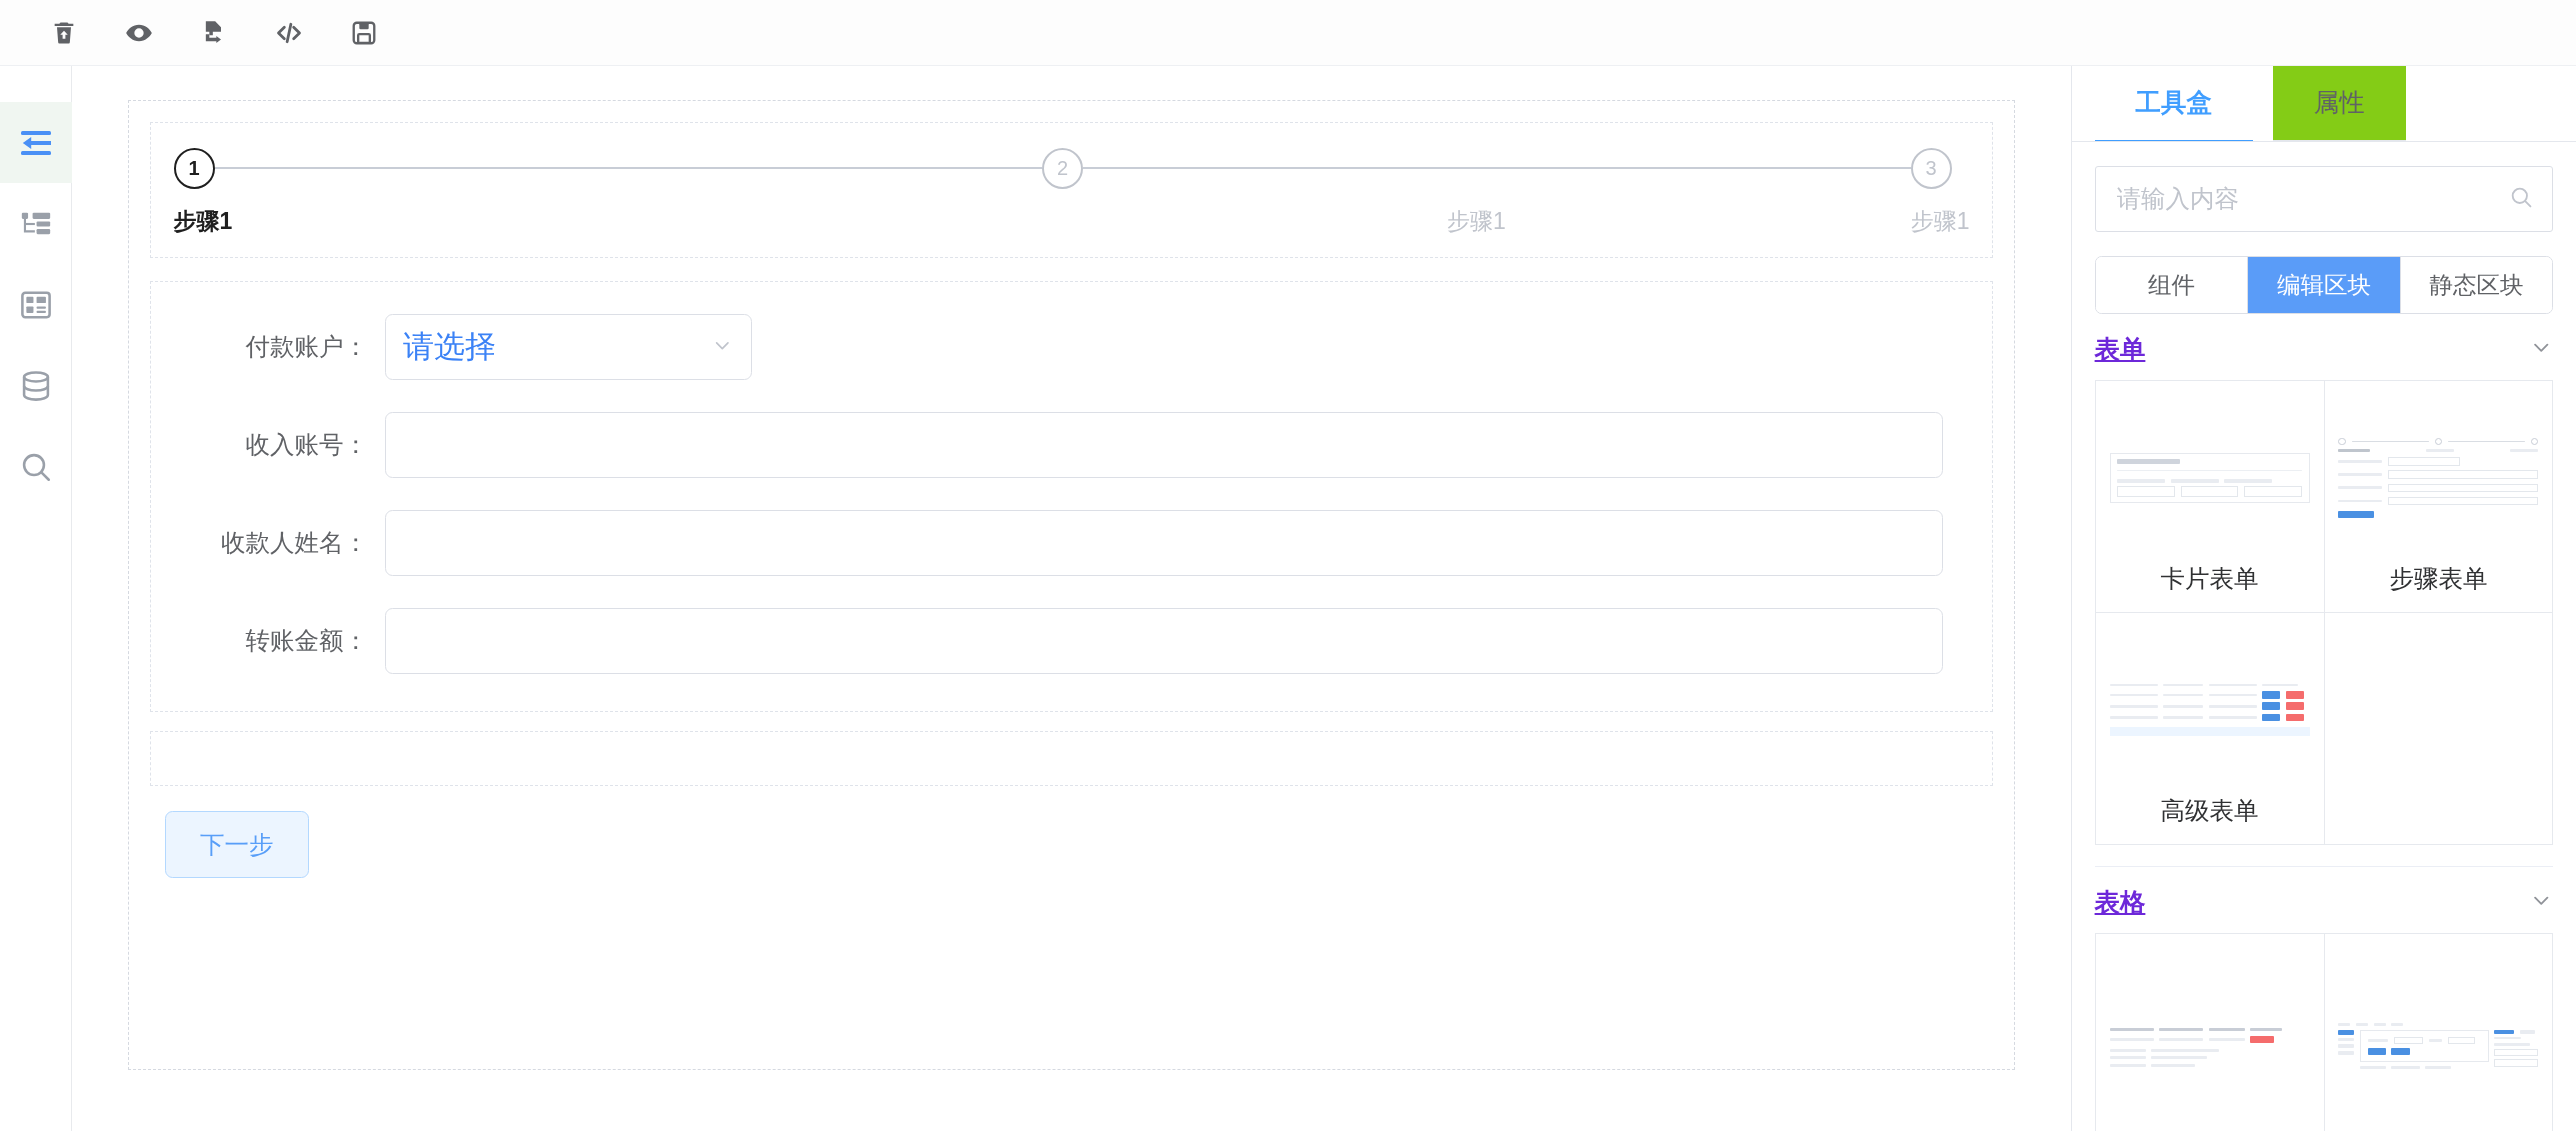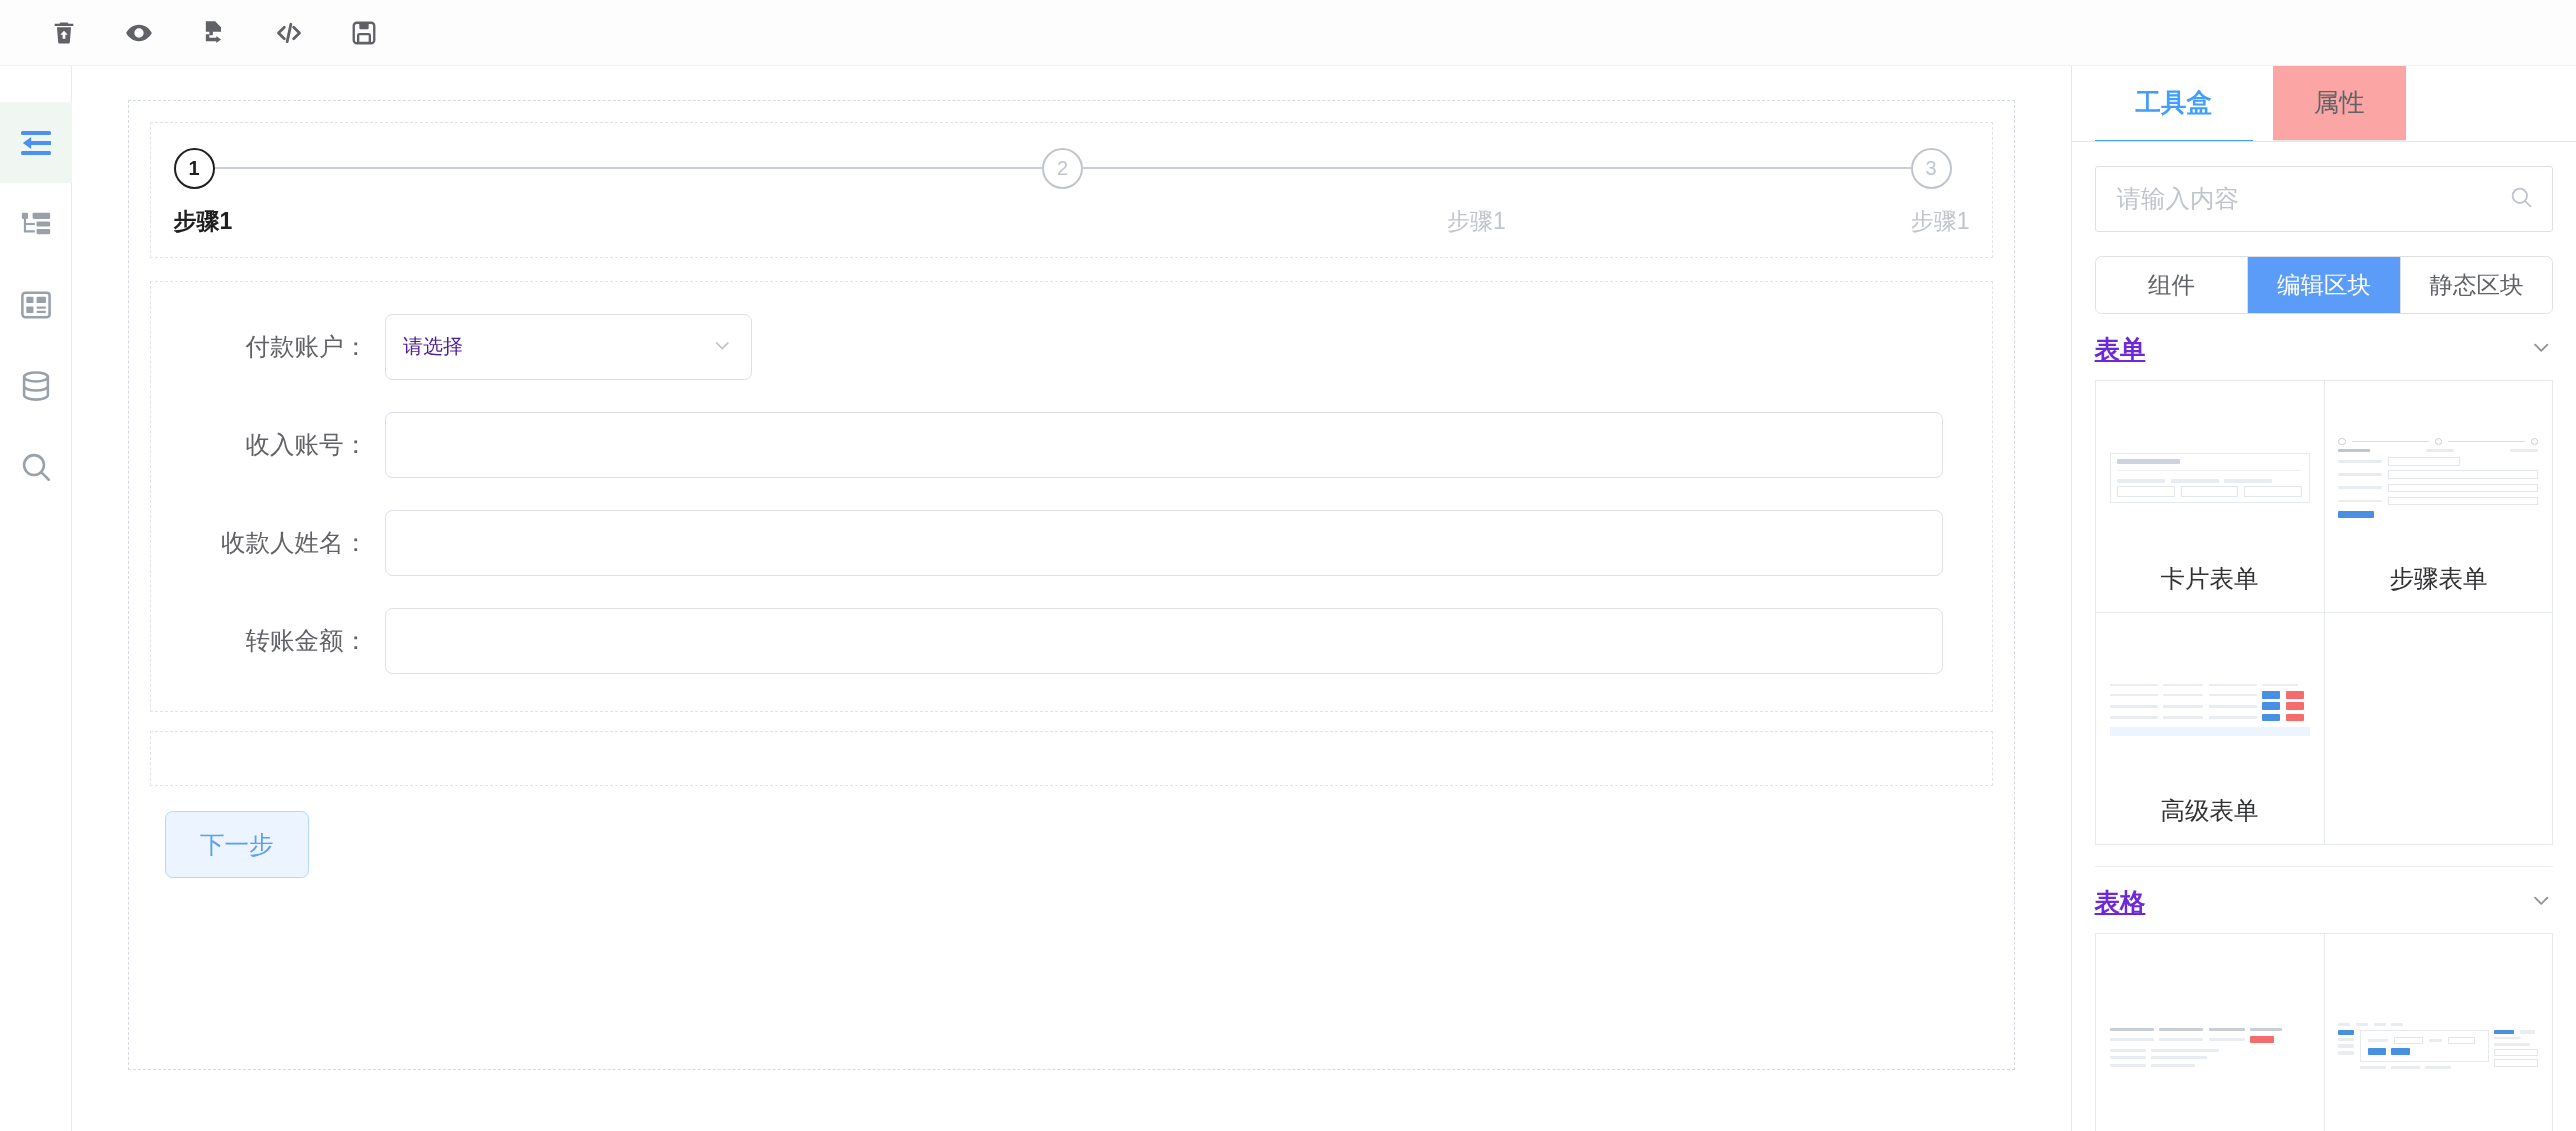--- a/index.html
+++ b/index.html
@@ -153,21 +153,21 @@
     border-radius: 7.5px;
     background: #fff;
   }
   .fld.wide { flex: 1 1 auto; margin-right: 13px; }
   .sel {
     width: 367px;
     display: flex; align-items: center;
     justify-content: space-between;
     padding: 0 17px;
   }
-  .sel-ph { font-size: 20px; color: #4c1d95; font-family: Liberation Mono, monospace; }
+  .sel-ph { font-size: 31px; color: #3b82f6; font-family: Liberation Mono, monospace; }
   .chev { color: #c0c4cc; }
 
   .empty-block {
     margin-top: 19px;
     height: 55px;
   }
 
   .btn-block { margin-top: 24.5px; padding: 0 0 24.5px 15px; }
   .btn-next {
     display: inline-block;
@@ -196,21 +196,21 @@
     border-bottom: 0.9px solid #e4e7ed;
     padding-left: 22.6px;
     gap: 20px;
   }
   .ptab {
     padding: 0 41px;
     display: flex; align-items: center;
     font-size: 25.4px;
     color: #606266;
     cursor: pointer;
-    background: #fca5a5;
+    background: #84cc16;
     border-bottom: 0.9px solid #e4e7ed;
   }
   .ptab.active {
     color: #409eff;
     font-weight: bold;
     background: #ffffff;
     border-bottom: 1.9px solid #409eff;
   }
 
   .panel-search {

